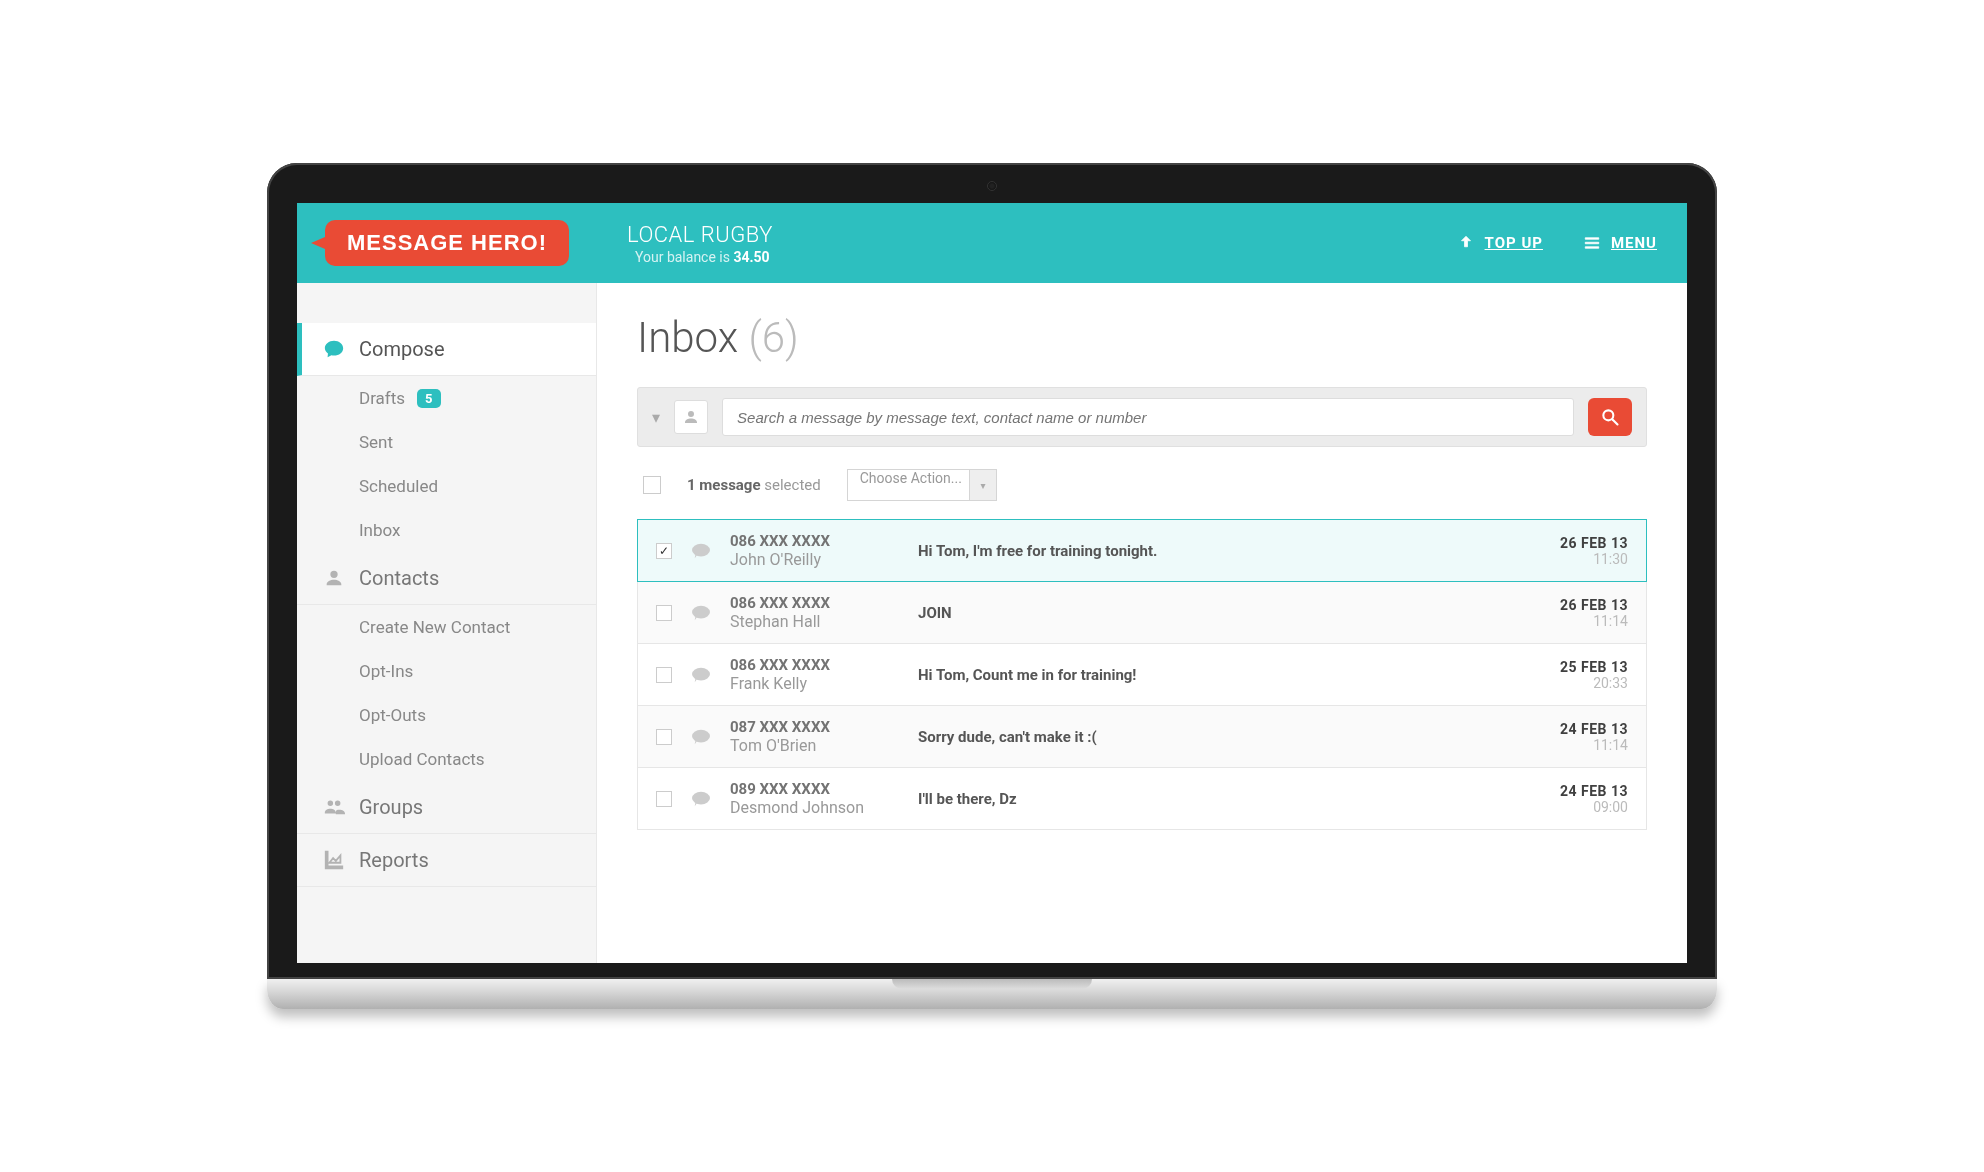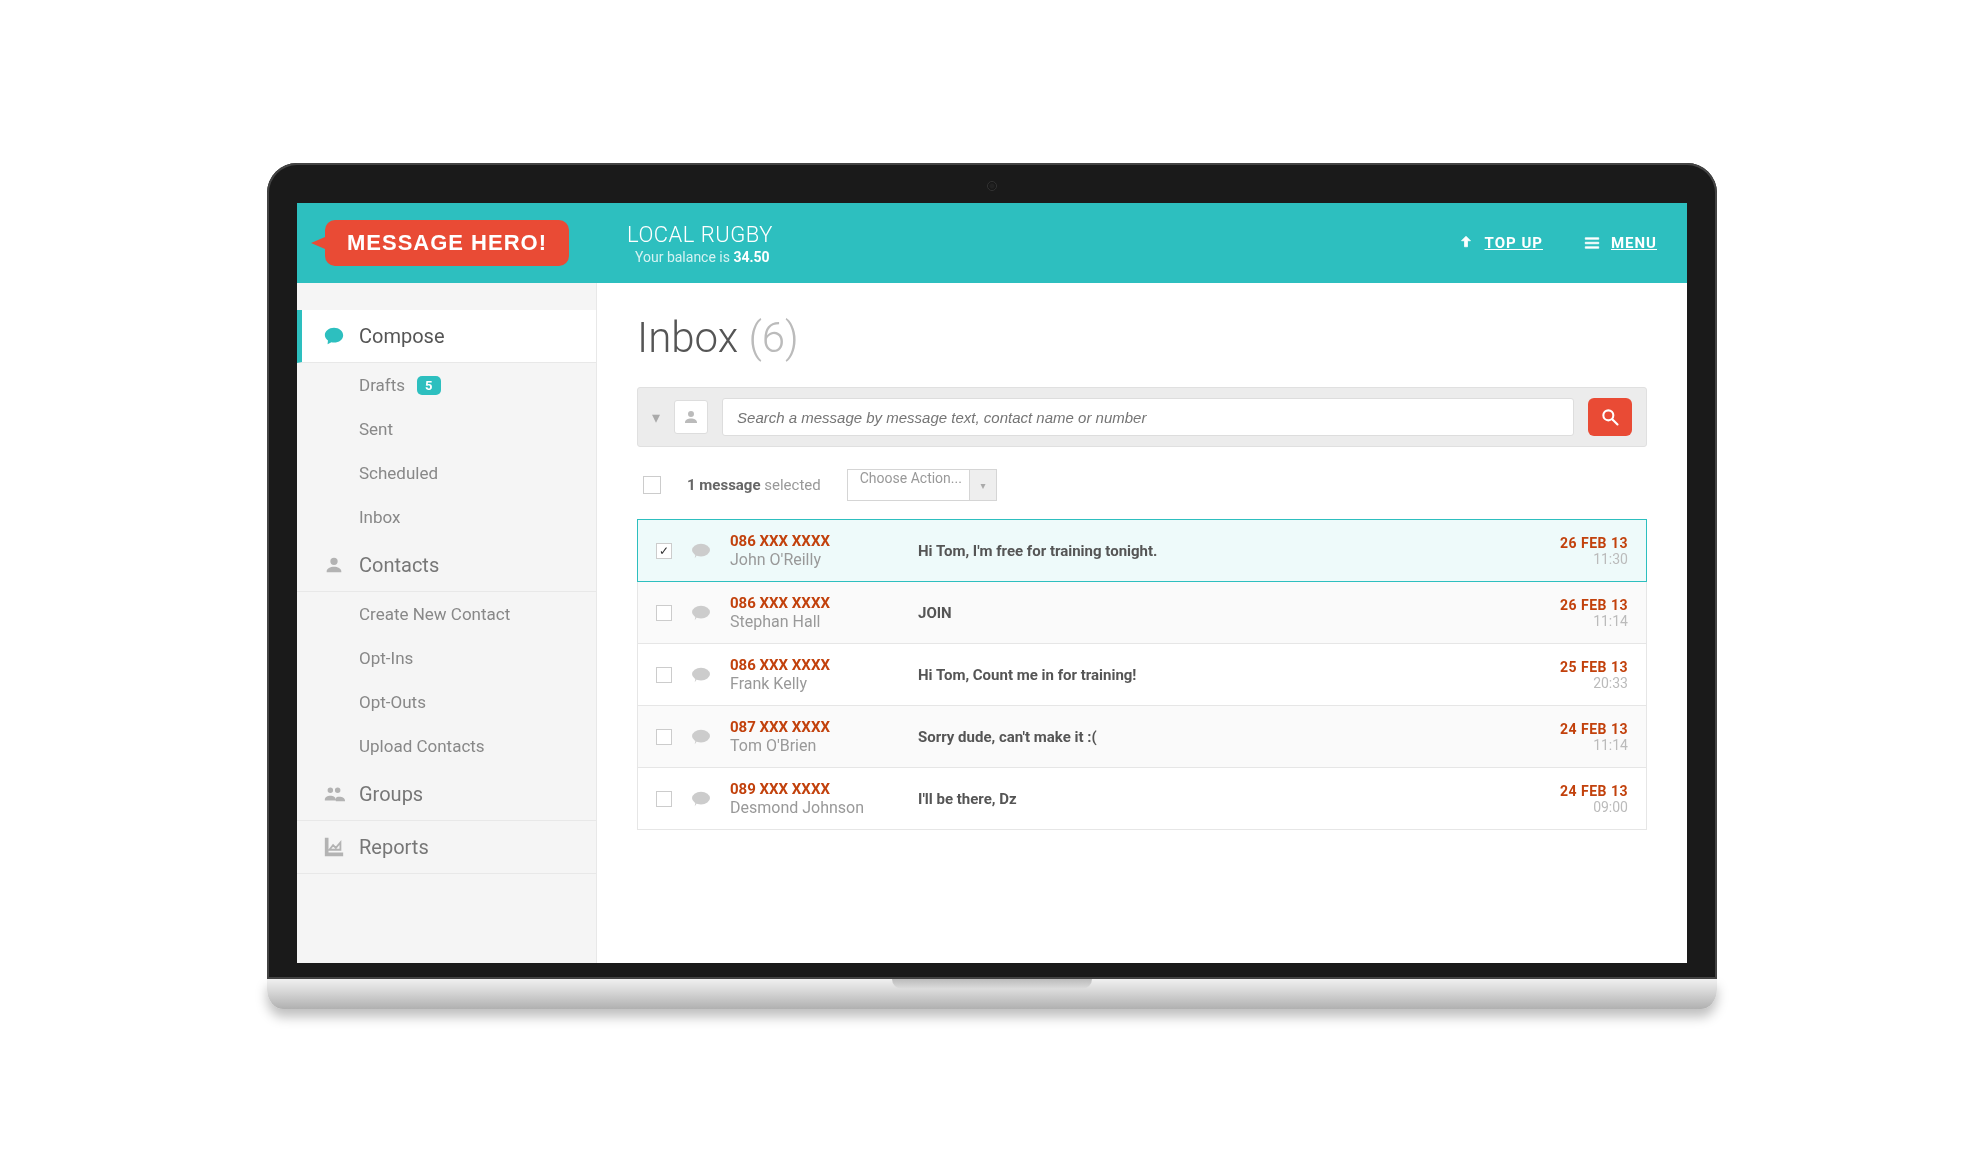--- a/index.html
+++ b/index.html
@@ -97,21 +97,21 @@
 .balance-line { font-size: 14px; color: rgba(255,255,255,0.8); margin-top: 2px; margin-left: 8px; }
 .balance-line strong { color: #fff; font-weight: 700; }
 .header-actions { display: flex; gap: 40px; align-items: center; color: #fff; font-weight: 700; font-size: 15px; letter-spacing: 1px; text-decoration: underline; }
 .header-btn { display: flex; align-items: center; gap: 10px; cursor: pointer; }
 .header-btn svg { width: 18px; height: 18px; fill: #fff; stroke: #fff; }
 
 
 .app-body { display: flex; height: calc(100% - 80px); }
 
 
-.sidebar { width: 300px; background: #f5f5f5; border-right: 1px solid #e8e8e8; padding-top: 27px; }
+.sidebar { width: 300px; background: #f5f5f5; border-right: 1px solid #e8e8e8; padding-top: 40px; }
 .side-group-header {
   display: flex;
   align-items: center;
   gap: 14px;
   padding: 14px 26px;
   font-size: 20px;
   color: #777;
   cursor: pointer;
   border-bottom: 1px solid #e8e8e8;
 }
@@ -181,25 +181,25 @@
   border:1px solid #e6e6e6; padding:12px 18px; margin-bottom:-1px;
   background:#fff; cursor:pointer;
 }
 .msg-row.alt { background:#fafafa; }
 .msg-row.selected { border:1px solid #2dbfbf; background:#eefafa; position:relative; z-index:1; }
 .row-check { width:16px; height:16px; border:1px solid #ccc; background:#fff; display:flex; align-items:center; justify-content:center; font-size:12px; color:#333; }
 .row-check.checked::after { content:"✓"; }
 .bubble-icon { width:22px; height:18px; }
 .bubble-icon svg { width:22px; height:18px; fill:#ccc; }
 .col-sender { width:170px; }
-.phone { color:#c2410c; font-weight:700; font-size:15px; }
+.phone { color:#737373; font-weight:700; font-size:15px; }
 .sender-name { color:#999; font-size:16px; }
 .col-msg { flex:1; font-weight:700; color:#555; font-size:15px; }
 .col-date { text-align:right; }
-.date-str { color:#c2410c; font-weight:700; font-size:14px; letter-spacing:0.5px; }
+.date-str { color:#404040; font-weight:700; font-size:14px; letter-spacing:0.5px; }
 .time-str { color:#bbb; font-size:14px; }
 </style>
 </head>
 <body>
 
 <div class="laptop-outer">
   <div class="laptop-bezel">
     <div class="camera"></div>
     <div class="screen">
 

